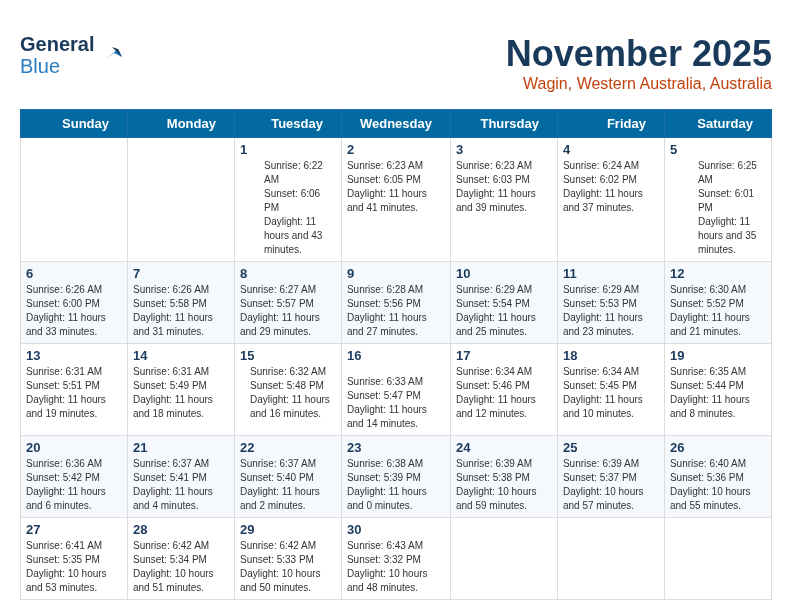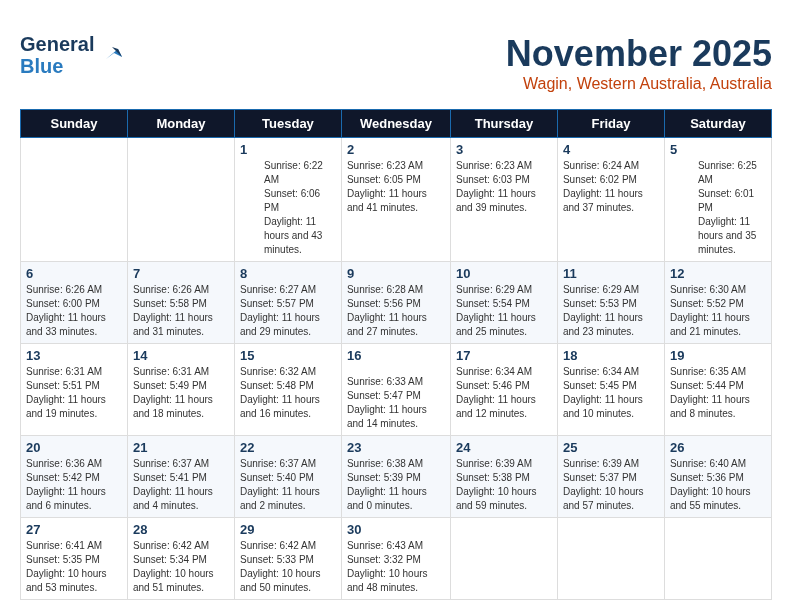--- a/index.html
+++ b/index.html
@@ -33,26 +33,26 @@
     .location-title {
       font-size: 16px;
       color: #c2410c;
     }
     .calendar {
       width: 100%;
       border-collapse: collapse;
       border: 1px solid #ccc;
     }
     .calendar th {
-      background: #0f172a;
+      background: #0369a1;
       color: #fff;
       font-size: 13px;
       font-weight: bold;
       padding: 6px 18px;
-      text-align: center;
+      text-align: right;
       border: 1px solid #1a6aae;
     }
     .calendar td {
       vertical-align: top;
       border: 1px solid #ddd;
       padding: 4px 5px;
       width: 107px;
       min-height: 80px;
       font-size: 10.5px;
       color: #222;
@@ -84,21 +84,21 @@
     .row-even td { background: #eef3f9; }
   </style>
 </head>
 <body>
 
 <div class="header">
   <div class="logo">
     <div style="display:flex;align-items:center;gap:2px;">
       <span style="display:inline-flex;flex-direction:column;align-items:flex-start;">
         <span style="font-size:20px;font-weight:bold;color:#1a3a5c;line-height:1.1;">General</span>
-        <span style="font-size:20px;font-weight:bold;color:#2a7bbf;line-height:1.1;">Blue</span>
+        <span style="font-size:20px;font-weight:normal;color:#2a7bbf;line-height:1.1;">Blue</span>
       </span>
       <svg width="28" height="28" viewBox="0 0 28 28" style="margin-left:2px;margin-bottom:4px;">
         <polygon points="8,20 20,10 24,18 16,14" fill="#2a7bbf"></polygon>
         <polygon points="14,8 24,18 20,10" fill="#1a3a5c"></polygon>
       </svg>
     </div>
   </div>
   <div class="title-block">
     <div class="month-title">November 2025</div>
     <div class="location-title">Wagin, Western Australia, Australia</div>
@@ -204,21 +204,21 @@
 Daylight: 11 hours and 19 minutes.</div>
         </td>
         <td>
           <span class="day-num">14</span>
           <div class="day-info" style="white-space: pre-line;">Sunrise: 6:31 AM
 Sunset: 5:49 PM
 Daylight: 11 hours and 18 minutes.</div>
         </td>
         <td>
           <span class="day-num">15</span>
-          <div class="day-info" style="white-space: pre-line;">Sunrise: 6:32 AM
+          <div class="day-info" style="white-space: pre-line; margin-left: 10px;">Sunrise: 6:32 AM
 Sunset: 5:48 PM
 Daylight: 11 hours and 16 minutes.</div>
         </td>
         <td>
           <span class="day-num">16</span>
           <div class="day-info" style="white-space: pre-line; margin-top: 12px;">Sunrise: 6:33 AM
 Sunset: 5:47 PM
 Daylight: 11 hours and 14 minutes.</div>
         </td>
         <td>

